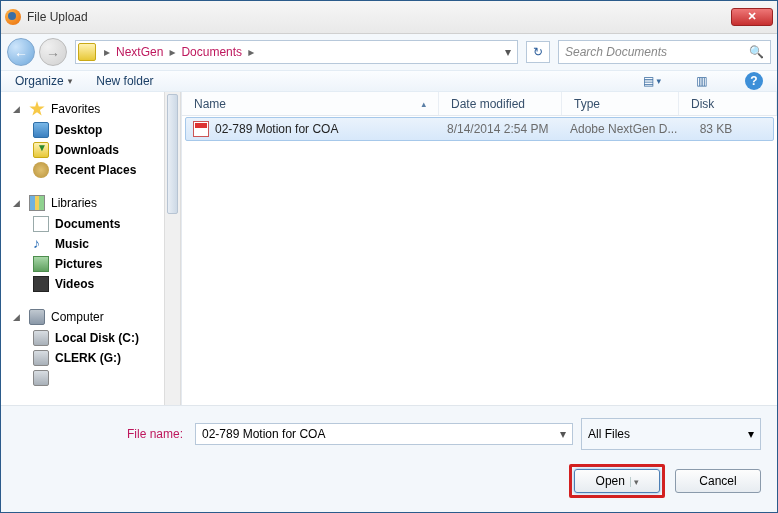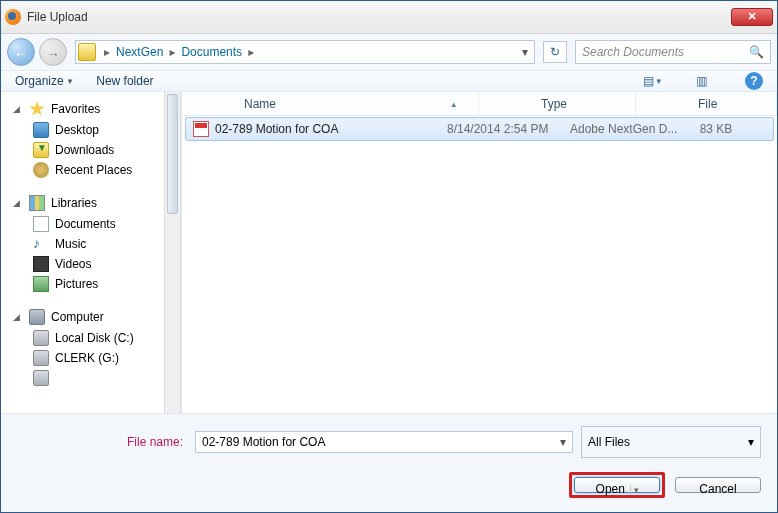--- a/index.html
+++ b/index.html
@@ -12,57 +12,57 @@
   .close-btn { width: 42px; height: 18px; background: linear-gradient(to bottom, #e77, #c62f2f); border:1px solid #9b2222; border-radius:3px; color:#fff; text-align:center; line-height:14px; font-weight:bold; font-size:11px; cursor:pointer; }
   
   .navrow { height: 36px; display:flex; align-items:center; padding: 3px 6px; gap:4px; background:#f4f8fc; }
   .navbtn { width:28px; height:28px; border-radius:50%; border:1px solid #7fa7cf; background: radial-gradient(circle at 30% 30%, #cde5fb, #6ea8dc); display:flex; align-items:center; justify-content:center; cursor:pointer; }
   .navbtn.fwd { background: radial-gradient(circle at 30% 30%, #f0f0f0, #d0d0d0); border-color:#bbb; }
   .arrow { font-size:14px; color:#fff; }
   .navbtn.fwd .arrow { color:#888; }
   .breadcrumb { flex:1; height:24px; border:1px solid #b7c8da; background:#fff; display:flex; align-items:center; padding:0 2px; margin:0 4px; }
   .bc-folder { width:18px; height:18px; background:linear-gradient(to bottom,#fff2b2,#e7c838); border:1px solid #c9a916; border-radius:2px; margin-right:4px; }
   .bc-sep { color:#666; padding:0 4px; }
-  .bc-item { color:#0369a1; padding:0 2px; cursor:pointer; }
+  .bc-item { color:#be185d; padding:0 2px; cursor:pointer; }
   .bc-drop { color:#555; padding:0 4px; cursor:pointer; }
   .bc-spacer { flex:1; }
   .refresh-btn { width:24px; height:22px; border:1px solid #b7c8da; background:#fff; margin-right:4px; display:flex; align-items:center; justify-content:center; color:#2a5c9a; cursor:pointer; }
-  .searchbox { width:196px; height:24px; border:1px solid #b7c8da; background:#fff; display:flex; align-items:center; padding:0 6px; color:#888; font-style:italic; }
+  .searchbox { width:213px; height:24px; border:1px solid #b7c8da; background:#fff; display:flex; align-items:center; padding:0 6px; color:#888; font-style:italic; }
   .searchbox .mag { margin-left:auto; color:#5a7fa6; font-style:normal; }
   
   .toolbar { height:22px; border-top:1px solid #e3ecf4; border-bottom:1px solid #e3ecf4; background:linear-gradient(to bottom,#fbfdff,#eef4fa); display:flex; align-items:center; padding:0 14px; gap:24px; }
   .tool-link { color:#1b3f66; cursor:pointer; display:flex; align-items:center; gap:4px; }
   .tool-spacer { flex:1; }
   .tool-icon { width:26px; height:22px; border:1px solid transparent; border-radius:2px; display:flex; align-items:center; justify-content:center; cursor:pointer; color:#3b6ca0; }
   .help-icon { width:18px; height:18px; border-radius:50%; background:#3d8fd8; color:#fff; text-align:center; line-height:18px; font-weight:bold; cursor:pointer; margin-left:6px; }
   
   .body { flex:1; display:flex; min-height:0; }
   .sidebar { width:163px; border-right:0; overflow:hidden; padding:6px 0 0 6px; white-space:nowrap; }
   .sb-scroll { width:17px; background:#f0f0f0; border-left:1px solid #ddd; border-right:1px solid #ddd; position:relative; }
   .sb-thumb { position:absolute; top:2px; left:2px; right:2px; height:120px; background:linear-gradient(to right,#e8eef5,#cdd9e6); border:1px solid #b7c4d3; border-radius:2px; }
   .sb-group { font-size:12px; padding:3px 0 3px 6px; display:flex; align-items:center; gap:6px; cursor:pointer; }
-  .sb-item { padding:2px 0 2px 26px; display:flex; align-items:center; gap:6px; cursor:pointer; font-size:12px; }
+  .sb-item { padding:2px 0 2px 26px; display:flex; align-items:center; gap:6px; cursor:pointer; font-size:12px;font-weight:bold; }
   .sb-icon { width:16px; height:16px; display:inline-block; flex-shrink:0; }
   .ic-star { background: conic-gradient(#f7c948 0 100%); clip-path: polygon(50% 0%, 61% 35%, 98% 35%, 68% 57%, 79% 91%, 50% 70%, 21% 91%, 32% 57%, 2% 35%, 39% 35%); }
   .ic-desktop { background:linear-gradient(#79b7e7,#3b80c0); border:1px solid #2f6fa8; border-radius:2px; }
   .ic-folder { background:linear-gradient(to bottom,#fff2b2,#e7c838); border:1px solid #c9a916; border-radius:2px; }
   .ic-down .darr { position:relative; top:-3px; left:3px; color:#2d8a2d; font-size:10px; }
   .ic-recent { background:radial-gradient(#e0c070,#b8923a); border-radius:50%; }
   .ic-lib { background:linear-gradient(to right,#6fb1e0 0 33%,#f2cf5b 33% 66%,#8fd18f 66% 100%); border:1px solid #888; }
   .ic-doc { background:#fff; border:1px solid #9aa; }
   .ic-music { color:#2a6db5; font-size:14px; line-height:14px; }
   .ic-pic { background:linear-gradient(#a7d7a7,#5fa05f); border:1px solid #4d8d4d; }
   .ic-vid { background:#3a3a3a; border:1px solid #222; }
   .ic-comp { background:linear-gradient(#c0c8d0,#8a98a8); border:1px solid #6c7a8a; border-radius:2px; }
   .ic-drive { background:linear-gradient(#d8dde2,#a8b0b8); border:1px solid #888; border-radius:2px; }
   .tri { color:#666; font-size:9px; width:10px; display:inline-block; }
   
   .filepane { flex:1; display:flex; flex-direction:column; border-left:1px solid #e4e9ef; }
   .colhead { height:24px; display:flex; border-bottom:1px solid #e4e9ef; background:#fcfdfe; }
-  .ch { padding:4px 22px; color:#37506c; border-right:1px solid #e9eef4; display:flex; align-items:center; gap:4px;margin-left:40px; }
+  .ch { padding:4px 12px; color:#37506c; border-right:1px solid #e9eef4; display:flex; align-items:center; gap:4px; }
   .ch-name { width:257px; }
   .ch-date { width:123px; }
   .ch-type { width:117px; }
   .ch-size { flex:1; }
   .sort-arr { color:#5a7fa6; font-size:9px; }
   .filelist { flex:1; overflow:auto; }
   .filerow { height:24px; display:flex; align-items:center; padding-left:10px; cursor:pointer; }
   .filerow.selected { background:linear-gradient(to bottom,#eaf3fc,#d7e8fa); border:1px solid #a6c8ea; border-radius:2px; margin:1px 3px; padding-left:7px; }
   .fr-icon { width:16px; height:16px; margin-right:6px; background:#fff; border:1px solid #c55; position:relative; }
   .fr-icon:before { content:""; position:absolute; top:1px; left:1px; right:1px; height:5px; background:#d33; }
@@ -71,21 +71,21 @@
   .fr-type { width:117px; color:#6b6b6b; white-space:nowrap; overflow:hidden; text-overflow:ellipsis; }
   .fr-size { flex:1; color:#6b6b6b; text-align:center; padding-right:28px; }
   
   .bottom { border-top:1px solid #e0e6ec; background:#f3f7fb; padding:12px 16px 14px 16px; }
   .fn-row { display:flex; align-items:center; gap:8px; }
   .fn-label { width:170px; text-align:right; color:#be185d; padding-right:4px; }
   .fn-input { flex:1; height:22px; border:1px solid #b7c8da; background:#fff; padding:0 6px; display:flex; align-items:center; justify-content:space-between; }
   .fn-input .dd { color:#555; cursor:pointer; }
   .filter { width:180px; height:32px; border:1px solid #b7c8da; background:#f4f8fc; padding:0 6px; display:flex; align-items:center; justify-content:space-between; cursor:pointer; }
   .btn-row { display:flex; justify-content:flex-end; gap:10px; margin-top:14px; align-items:center; }
-  .btn { width:86px; height:16px; border:1px solid #8a9aab; background:linear-gradient(to bottom,#fdfdfd,#e7ecf1); border-radius:3px; text-align:center; line-height:22px; cursor:pointer; }
+  .btn { width:86px; height:24px; border:1px solid #8a9aab; background:linear-gradient(to bottom,#fdfdfd,#e7ecf1); border-radius:3px; text-align:center; line-height:22px; cursor:pointer; }
   .btn-wrap-hl { border:3px solid #d32020; padding:2px; border-radius:2px; }
   .btn.primary { border-color:#4d7fb5; box-shadow:0 0 3px #7fb0e0; }
   .btn .split { color:#666; font-size:9px; padding-left:3px; border-left:1px solid #bcc; margin-left:5px; }
 </style>
 </head>
 <body>
 
 <div class="window">
 
   <div class="titlebar">
@@ -164,26 +164,26 @@
         </div>
       <div class="sb-item">
           <span class="sb-icon ic-doc"></span>
           <span>Documents</span>
         </div>
       <div class="sb-item">
           <span class="sb-icon ic-music">♪</span>
           <span>Music</span>
         </div>
       <div class="sb-item">
+          <span class="sb-icon ic-pic"></span>
+          <span>Pictures</span>
+        </div>
+      <div class="sb-item">
           <span class="sb-icon ic-vid"></span>
           <span>Videos</span>
-        </div>
-      <div class="sb-item">
-          <span class="sb-icon ic-pic"></span>
-          <span>Pictures</span>
         </div>
       <div style="height:12px"></div>
       <div class="sb-group">
           <span class="tri">◢</span>
           <span class="sb-icon ic-comp"></span>
           <span>Computer</span>
         </div>
       <div class="sb-item">
           <span class="sb-icon ic-drive"></span>
           <span>Local Disk (C:)</span>
@@ -200,22 +200,23 @@
     <div class="sb-scroll">
         <div class="sb-thumb"></div>
       </div>
 
     <div class="filepane">
       <div class="colhead">
         <div class="ch ch-name">
             <span>Name</span>
             <span class="sort-arr" style="margin-left:auto;">▴</span>
           </div>
+        <div class="ch ch-date">Date modified</div>
         <div class="ch ch-type">Type</div>
-        <div class="ch ch-size">File</div>
+        <div class="ch ch-size">Disk</div>
       </div>
       <div class="filelist">
         <div class="filerow selected">
           <span class="fr-icon"></span>
           <span class="fr-name">02-789 Motion for COA</span>
           <span class="fr-date">8/14/2014 2:54 PM</span>
           <span class="fr-type">Adobe NextGen D...</span>
           <span class="fr-size">83 KB</span>
         </div>
       </div>

